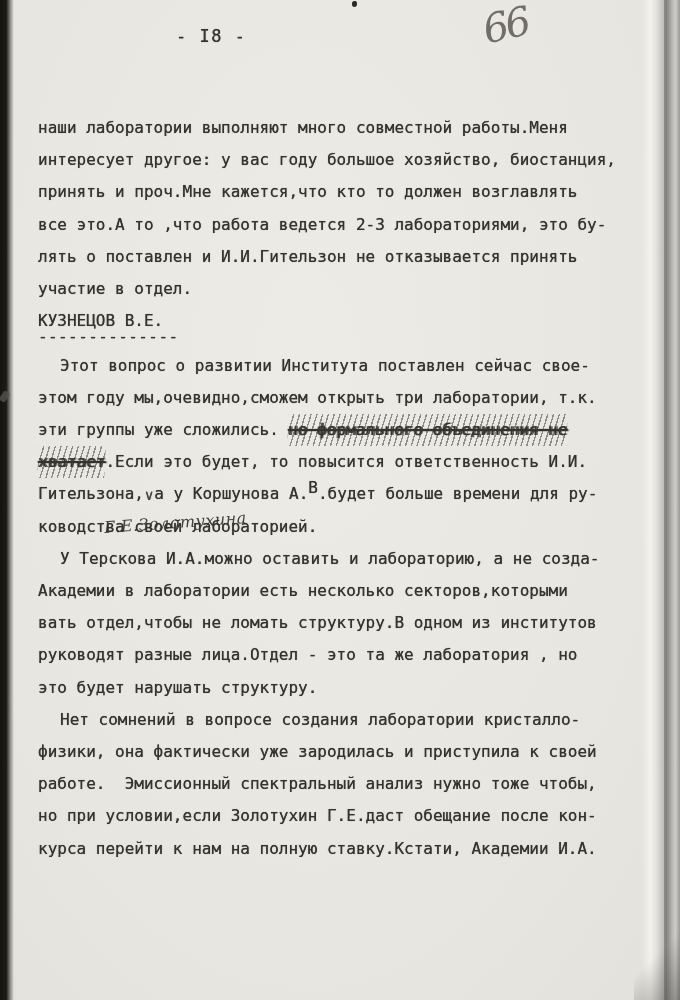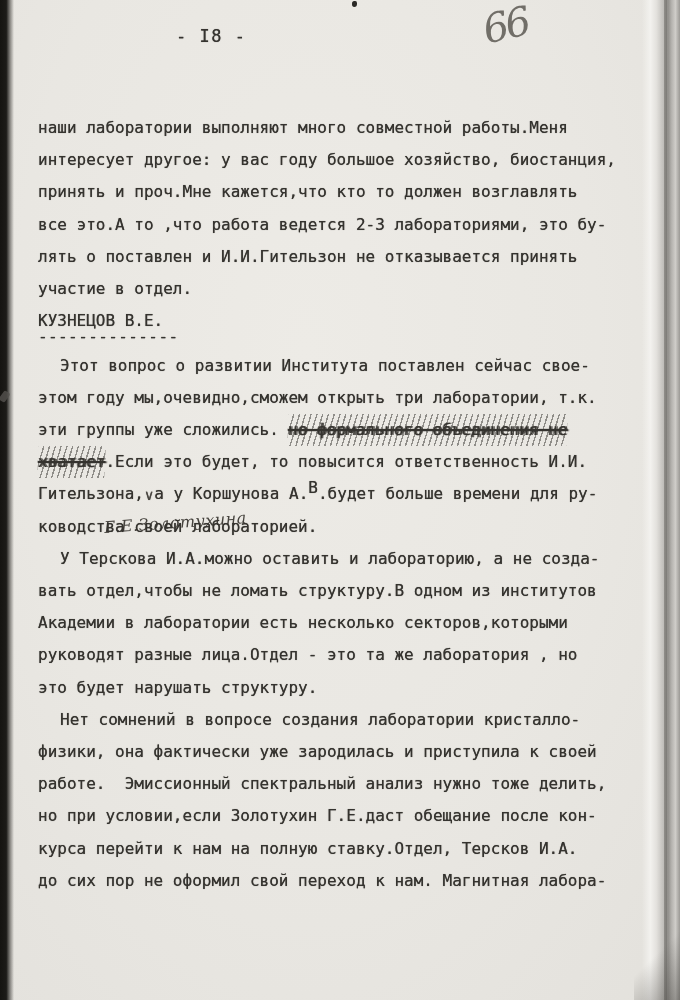--- a/index.html
+++ b/index.html
@@ -124,30 +124,29 @@
       <div class="ln ind">Этот вопрос о развитии Института поставлен сейчас свое-</div>
       <div class="ln">этом году мы,очевидно,сможем открыть три лаборатории, т.к.</div>
       <div class="ln"><span>эти группы уже сложились. </span><span class="strike">но формального объединения не</span></div>
       <div class="ln"><span class="strike">хватает</span><span>.Если это будет, то повысится ответственность И.И.</span></div>
       <div class="ln"><span>Гительзона,</span><span class="caret">∨</span><span>а у Коршунова А.</span><span class="sup">В</span><span>.будет больше времени для ру-</span></div>
       <div class="ln">ководства своей лабораторией.</div>
     </div>
 
     <div>
       <div class="ln ind">У Терскова И.А.можно оставить и лабораторию, а не созда-</div>
+      <div class="ln">Академии в лаборатории есть несколько секторов,которыми</div>
       <div class="ln">вать отдел,чтобы не ломать структуру.В одном из институтов</div>
-      <div class="ln">Академии в лаборатории есть несколько секторов,которыми</div>
       <div class="ln">руководят разные лица.Отдел - это та же лаборатория , но</div>
       <div class="ln">это будет нарушать структуру.</div>
     </div>
 
 
     <div>
       <div class="ln ind">Нет сомнений в вопросе создания лаборатории кристалло-</div>
       <div class="ln">физики, она фактически уже зародилась и приступила к своей</div>
-      <div class="ln">работе.  Эмиссионный спектральный анализ нужно тоже делить,</div>
+      <div class="ln">работе.  Эмиссионный спектральный анализ нужно тоже чтобы,</div>
       <div class="ln">но при условии,если Золотухин Г.Е.даст обещание после кон-</div>
-      <div class="ln">курса перейти к нам на полную ставку.Отдел, Терсков И.А.</div>
-      <div class="ln">до сих пор не оформил свой переход к нам. Магнитная лабора-</div>
+      <div class="ln">курса перейти к нам на полную ставку.Кстати, Академии И.А.</div>
     </div>
 
   </div>
 </div>
 
 </body></html>

